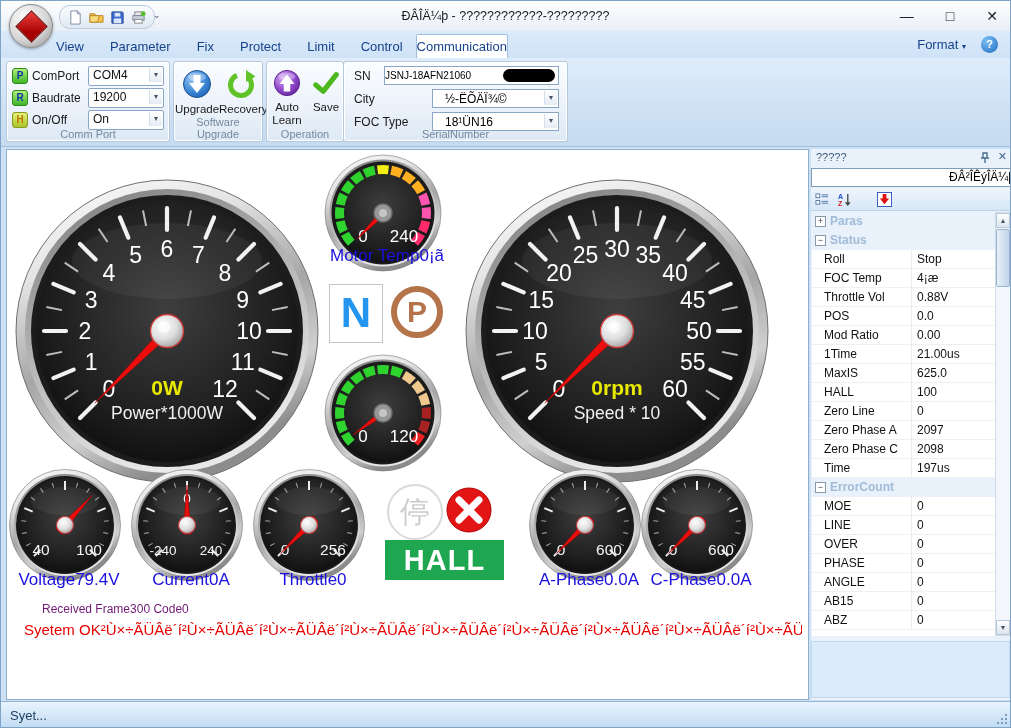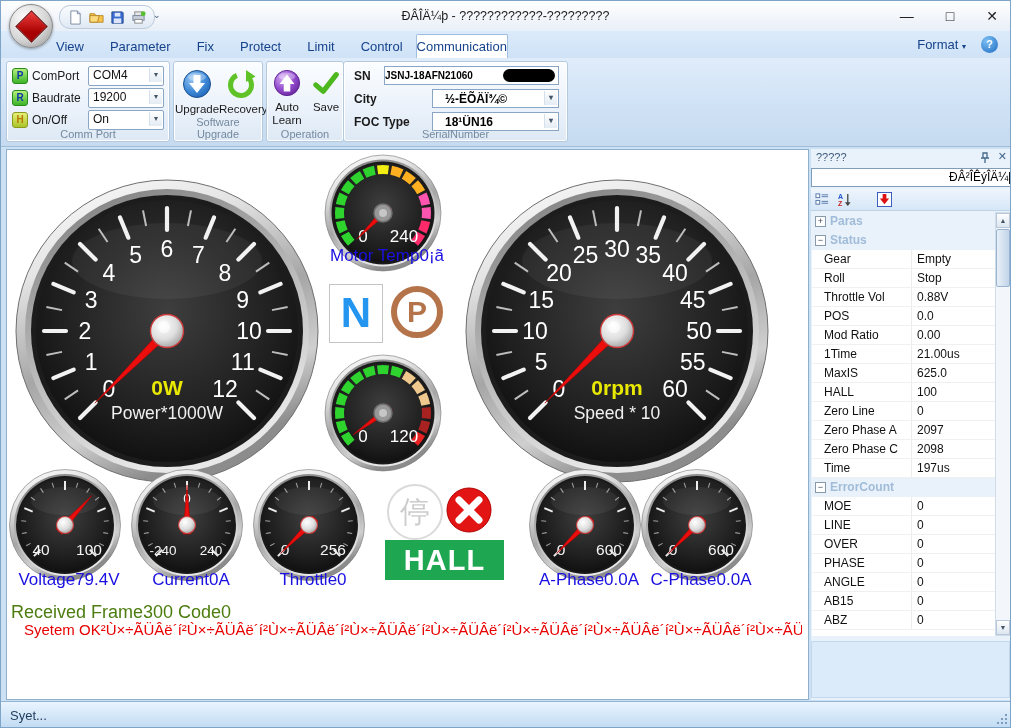--- a/index.html
+++ b/index.html
@@ -47,21 +47,21 @@
     line-height:14px;background:linear-gradient(#b4f07c,#3cb428);color:#1133aa;border:1px solid #2a8a1a;flex:none;}
   .badge-h{background:linear-gradient(#e6f07c,#aac428);color:#b87800;border-color:#8a9a1a;}
   .clabel{font-size:12px;color:#1a1a1a;width:56px;flex:none;}
   .combo{position:relative;flex:1;height:18px;background:#fff;border:1px solid #89a6c4;border-radius:2px;
     font-size:12px;line-height:17px;padding-left:4px;color:#111;}
   .carrow{position:absolute;right:1px;top:1px;width:12px;height:14px;font-size:8px;color:#456;text-align:center;
     line-height:14px;border-left:1px solid #d4e0ec;background:linear-gradient(#fdfdfd,#e4ecf4);}
   .bigbtn{position:absolute;top:5px;width:44px;text-align:center;}
   .bicon{width:30px;height:30px;margin:2px auto 4px;display:block;}
   .blabel{font-size:11.5px;color:#1a1a1a;line-height:13px;}
-  .srow{position:absolute;left:0;width:100%;height:20px;font-weight:bold;}
+  .srow{position:absolute;left:0;width:100%;height:20px;}
   .slabel{position:absolute;left:10px;top:3px;font-size:12px;color:#1a1a1a;}
   .snbox{position:absolute;left:40px;right:8px;top:0;height:19px;background:#fff;border:1px solid #89a6c4;
     font-size:10px;line-height:18px;box-sizing:border-box;}
   .blob{position:absolute;right:3px;top:2px;width:52px;height:13px;background:#000;border-radius:7px;}
   .combo2{position:absolute;left:88px;right:8px;top:0;height:19px;background:#fff;border:1px solid #89a6c4;
     font-size:12px;line-height:18px;padding-left:12px;box-sizing:border-box;}
 
   
   #main{position:absolute;left:5px;top:148px;width:803px;height:551px;background:#fff;border:1px solid #8fb0cc;box-sizing:border-box;}
   .gauge{position:absolute;}
@@ -85,21 +85,21 @@
   #cap-cphase{left:634px;top:420px;width:120px;}
   #ind-n{position:absolute;left:322px;top:134px;width:52px;height:57px;background:#fff;border:1px solid #c4c4c4;
     color:#2496f0;font-size:42px;font-weight:bold;text-align:center;line-height:55px;}
   #ind-p{position:absolute;left:384px;top:136px;width:40px;height:40px;border:6px solid #b5734a;border-radius:50%;
     color:#b5734a;font-size:30px;font-weight:bold;text-align:center;line-height:40px;}
   #ind-stop{position:absolute;left:380px;top:334px;width:52px;height:52px;border:2px solid #dadada;border-radius:50%;
     color:#cccccc;font-size:30px;text-align:center;line-height:52px;}
   #ind-error{position:absolute;left:437px;top:335px;width:50px;height:50px;}
   #ind-hall{position:absolute;left:378px;top:390px;width:119px;height:40px;background:#1fa650;color:#fff;
     font-size:29px;font-weight:bold;text-align:center;line-height:40px;letter-spacing:1px;}
-  #msg-received{position:absolute;left:4px;top:452px;font-size:18px;color:#4d7c0f;}
+  #msg-received{position:absolute;left:35px;top:452px;font-size:12px;color:#701a75;}
   #msg-system{position:absolute;left:17px;top:471px;font-size:15px;color:#e80000;width:778px;white-space:nowrap;overflow:hidden;}
 
   
   #sidepanel{position:absolute;left:810px;top:148px;width:201px;height:551px;background:#e9f1fb;}
   .ptitle{position:absolute;left:5px;top:2px;font-size:11px;color:#3a5a7a;}
   #pin-btn{position:absolute;right:20px;top:2px;width:14px;height:14px;}
   #pclose{position:absolute;right:5px;top:1px;font-size:11px;color:#44688c;}
   .pinput{position:absolute;left:0;top:19px;width:194px;height:17px;background:#fff;border:1px solid #7f9db9;
     font-size:12px;line-height:17px;padding-left:9px;text-align:right;}
   .ptoolbar{position:absolute;left:0;top:40px;width:201px;height:22px;background:linear-gradient(#eef5fd,#d6e7f7);
@@ -847,26 +847,26 @@
     <div id="pgrid">
         <div class="pcat">
           <span class="pmbox">+</span>
           <span class="pcat-label">Paras</span>
         </div>
         <div class="pcat">
           <span class="pmbox">−</span>
           <span class="pcat-label">Status</span>
         </div>
         <div class="prow">
-          <span class="pname">Gear</span>
-          <span class="pval">Empty</span>
-        </div>
-        <div class="prow">
           <span class="pname">Roll</span>
           <span class="pval">Stop</span>
+        </div>
+        <div class="prow">
+          <span class="pname">FOC Temp</span>
+          <span class="pval">4¡æ</span>
         </div>
         <div class="prow">
           <span class="pname">Throttle Vol</span>
           <span class="pval">0.88V</span>
         </div>
         <div class="prow">
           <span class="pname">POS</span>
           <span class="pval">0.0</span>
         </div>
         <div class="prow">

